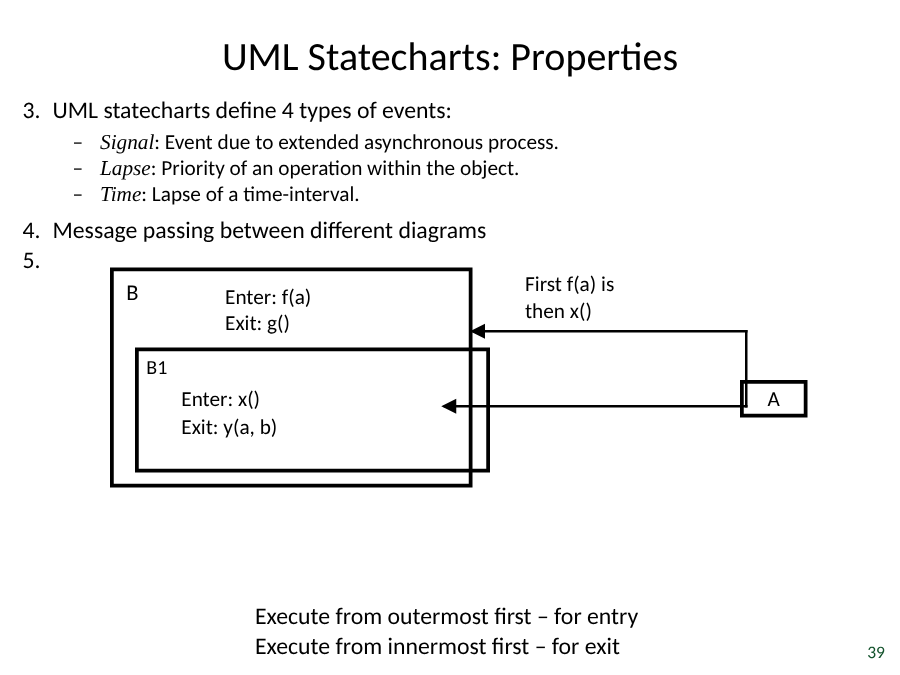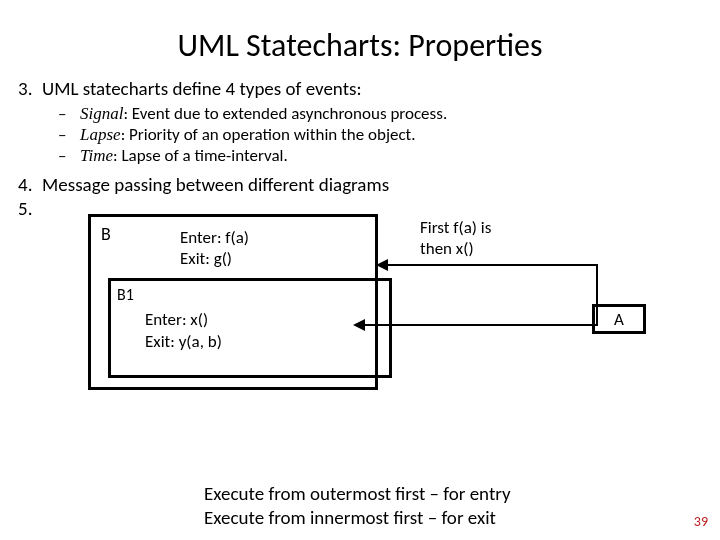--- a/index.html
+++ b/index.html
@@ -176,21 +176,21 @@
     top: 470px;
     font-size: 19px;
     line-height: 1.25;
     margin-top: 12px;
   }
   .pagenum {
     position: absolute;
     right: 12px;
     bottom: 10px;
     font-size: 14px;
-    color: #b91c1c;
+    color: #14532d;
   }
 </style>
 </head>
 <body>
 
 <div class="title">UML Statecharts: Properties</div>
 
 <div class="content">
   <ol class="main">
     <li>

